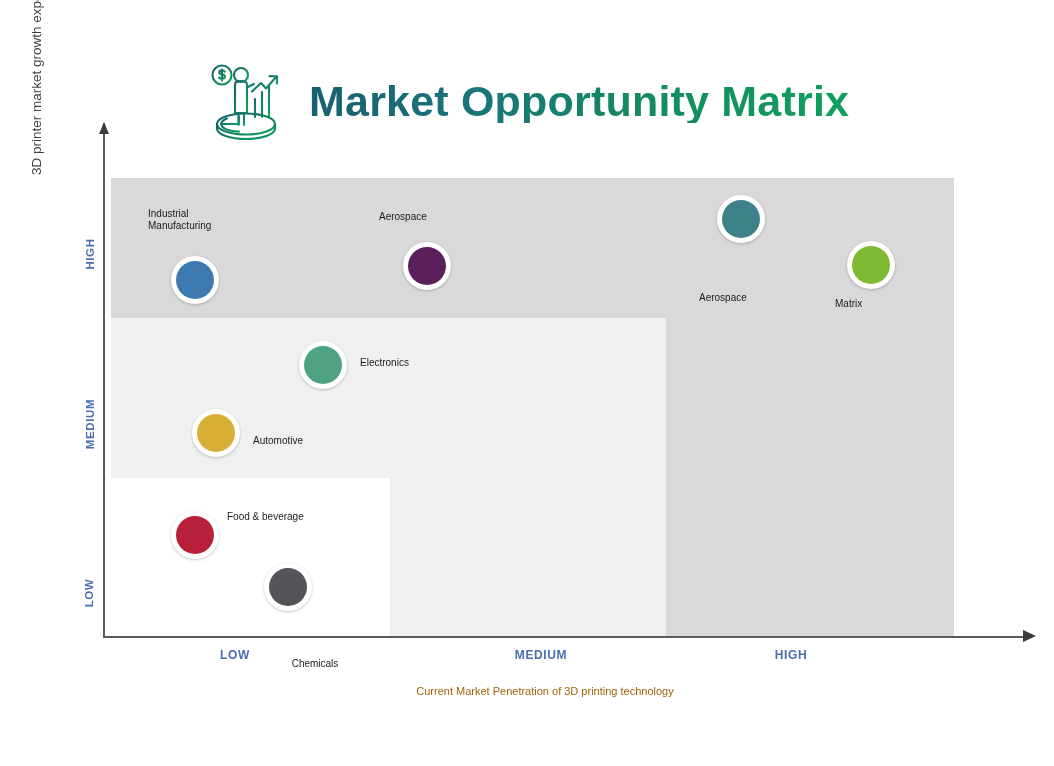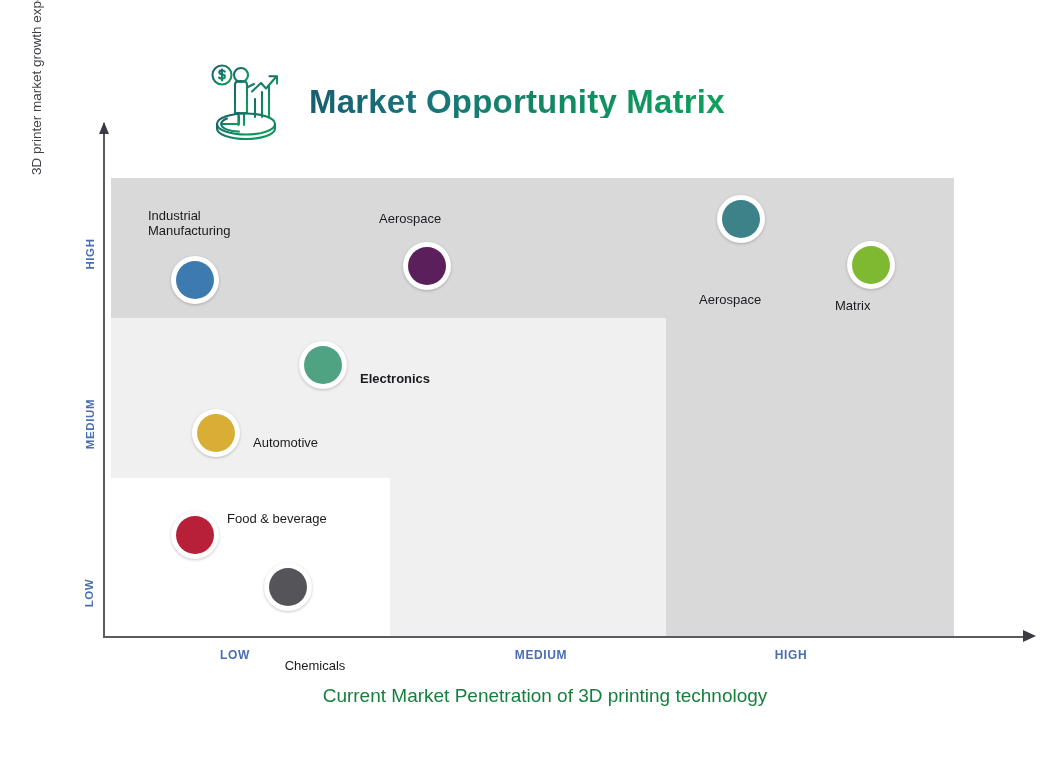--- a/index.html
+++ b/index.html
@@ -33,21 +33,21 @@
     display: flex;
     align-items: center;
     gap: 22px;
   }
   .brand-icon {
     width: 82px;
     height: 80px;
     display: block;
   }
   .title {
-    font-size: 33px;
+    font-size: 43px;
     font-weight: 700;
     letter-spacing: 0.2px;
     background: linear-gradient(90deg, #17606f 0%, #19737a 28%, #138a62 62%, #0fa05c 100%);
     -webkit-background-clip: text;
     background-clip: text;
     color: transparent;
     -webkit-text-fill-color: transparent;
     white-space: nowrap;
     line-height: 1;
     text-align: right;
@@ -170,22 +170,22 @@
   .xtick-low    { left: 132px; }
   .xtick-medium { left: 438px; }
   .xtick-high   { left: 688px; }
 
   .xlabel {
     position: absolute;
     left: 0px;
     top: 570px;
     width: 884px;
     text-align: center;
-    font-size: 19px;
-    color: #15803d;
+    font-size: 11px;
+    color: #a16207;
   }
 
   
   .bubble {
     position: absolute;
     width: 48px;
     height: 48px;
     border-radius: 50%;
     background: #ffffff;
     box-shadow: 0 1px 3px rgba(0,0,0,0.22);
@@ -194,21 +194,21 @@
   .bubble .dot {
     position: absolute;
     left: 5px;
     top: 5px;
     width: 38px;
     height: 38px;
     border-radius: 50%;
   }
   .bubble-label {
     position: absolute;
-    font-size: 13px;
+    font-size: 10px;
     color: #1b1b1f;
     white-space: pre-line;
     line-height: 1.18;
   }
 </style>
 </head>
 <body>
 
 <div id="stage">
 
@@ -288,21 +288,21 @@
     <div class="bubble-label" style="left:596px; top:137px; width:150px;margin-top:40px;">Aerospace</div>
 
     <div class="bubble" style="left:768px; top:150px;">
       <div class="dot" style="background:#7fb831"></div>
     </div>
     <div class="bubble-label" style="left:732px; top:183px; width:120px;">Matrix</div>
 
     <div class="bubble" style="left:220px; top:250px;">
       <div class="dot" style="background:#4fa383"></div>
     </div>
-    <div class="bubble-label" style="left:257px; top:256px; width:140px;font-weight:bold;">Electronics</div>
+    <div class="bubble-label" style="left:257px; top:242px; width:140px;">Electronics</div>
 
     <div class="bubble" style="left:113px; top:318px;">
       <div class="dot" style="background:#d9ae34"></div>
     </div>
     <div class="bubble-label" style="left:150px; top:320px; width:130px;">Automotive</div>
 
     <div class="bubble" style="left:92px; top:420px;">
       <div class="dot" style="background:#b81f38"></div>
     </div>
     <div class="bubble-label" style="left:124px; top:396px; width:180px;">Food &amp; beverage</div>

